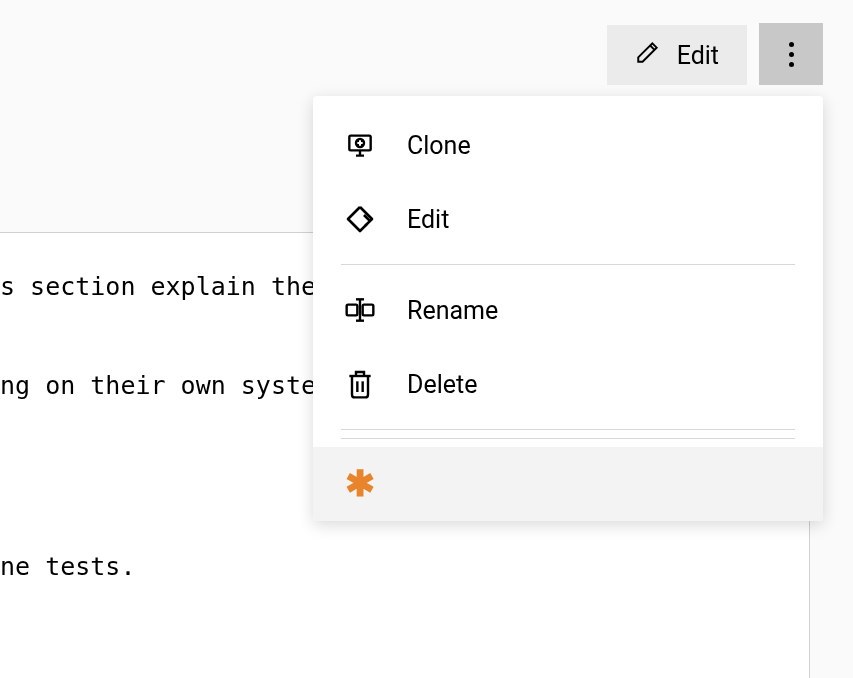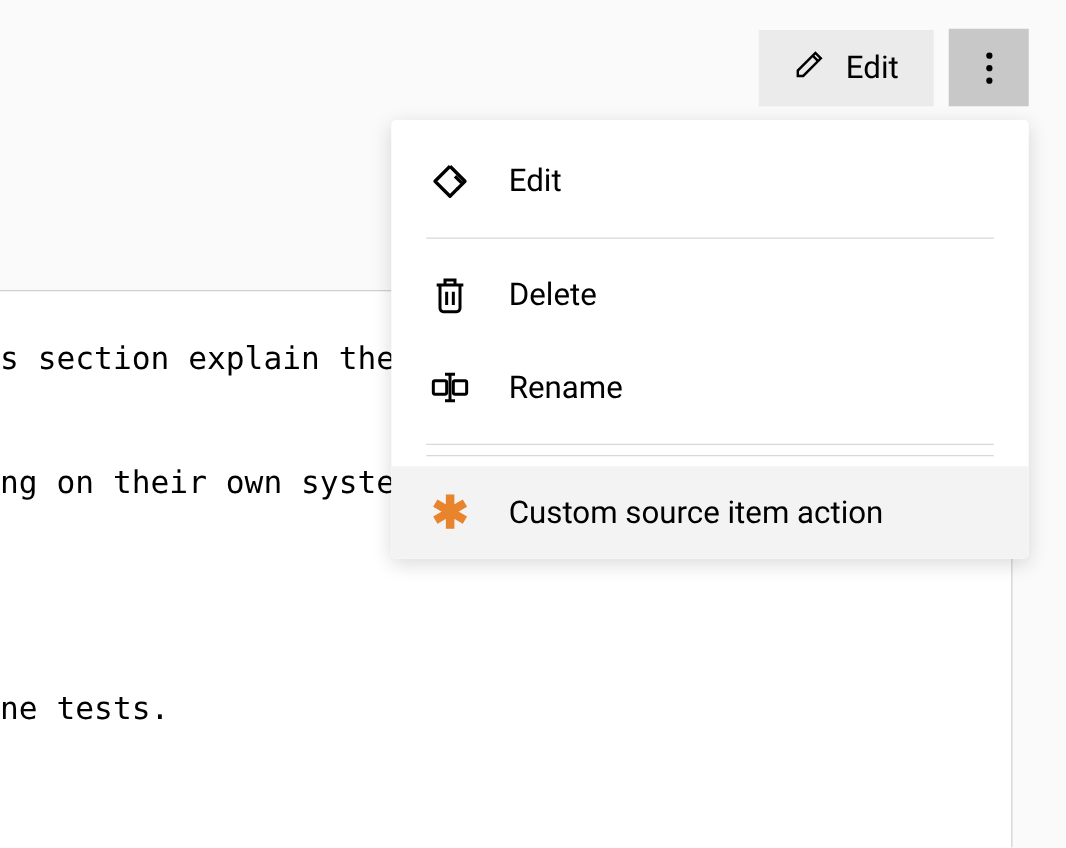--- a/index.html
+++ b/index.html
@@ -152,64 +152,75 @@
   <button class="more-button">
     <span class="more-dots">
       <span></span>
         <span></span>
         <span></span>
     </span>
   </button>
 </div>
 
 <div class="dropdown-menu">
+  <div class="menu-item">
+    <span class="icon-wrap">
+      <svg viewBox="0 0 24 24" fill="none" stroke="#000" stroke-width="1.8">
+        <rect x="4" y="5" width="16" height="11" rx="1"></rect>
+        <line x1="9" y1="20" x2="15" y2="20"></line>
+        <line x1="12" y1="16" x2="12" y2="20"></line>
+        <circle cx="12" cy="10.5" r="3" fill="#000"></circle>
+        <path d="M12 8.5 L12 12.5 M10 10.5 L14 10.5" stroke="#fff" stroke-width="1.5"></path>
+      </svg>
+    </span>
+    <span>Clone</span>
+  </div>
 
   <div class="menu-item">
     <span class="icon-wrap">
       <svg viewBox="0 0 24 24" fill="none" stroke="#000" stroke-width="2">
         <path d="M12 3 L3 12 L12 21 L17 16" stroke-linejoin="round"></path>
         <path d="M12 3 L21 12 L16 17" stroke-linejoin="round"></path>
         <path d="M15 9 L19 13"></path>
       </svg>
     </span>
     <span>Edit</span>
   </div>
 
   <div class="menu-divider"></div>
+
+  <div class="menu-item">
+    <span class="icon-wrap">
+      <svg viewBox="0 0 24 24" fill="none" stroke="#000" stroke-width="1.8">
+        <rect x="2" y="8" width="8" height="8" rx="1"></rect>
+        <rect x="14" y="8" width="8" height="8" rx="1"></rect>
+        <line x1="12" y1="4" x2="12" y2="20"></line>
+        <line x1="9" y1="4" x2="15" y2="4"></line>
+        <line x1="9" y1="20" x2="15" y2="20"></line>
+      </svg>
+    </span>
+    <span>Rename</span>
+  </div>
 
   <div class="menu-item">
     <span class="icon-wrap">
       <svg viewBox="0 0 24 24" fill="none" stroke="#000" stroke-width="1.8">
         <path d="M4 6 L20 6"></path>
         <path d="M6 6 L6 20 A2 2 0 0 0 8 22 L16 22 A2 2 0 0 0 18 20 L18 6"></path>
         <path d="M9 6 L9 3 L15 3 L15 6"></path>
         <line x1="10" y1="10" x2="10" y2="18"></line>
         <line x1="14" y1="10" x2="14" y2="18"></line>
       </svg>
     </span>
     <span>Delete</span>
   </div>
 
-  <div class="menu-item">
-    <span class="icon-wrap">
-      <svg viewBox="0 0 24 24" fill="none" stroke="#000" stroke-width="1.8">
-        <rect x="2" y="8" width="8" height="8" rx="1"></rect>
-        <rect x="14" y="8" width="8" height="8" rx="1"></rect>
-        <line x1="12" y1="4" x2="12" y2="20"></line>
-        <line x1="9" y1="4" x2="15" y2="4"></line>
-        <line x1="9" y1="20" x2="15" y2="20"></line>
-      </svg>
-    </span>
-    <span>Rename</span>
-  </div>
-
   <div class="menu-divider"></div>
 
 
   <div class="menu-divider"></div>
 
   <div class="menu-item highlighted">
     <span class="icon-wrap">
       <span class="asterisk-icon">✱</span>
     </span>
-    <span>Custom source item action</span>
   </div>
 </div>
 
 </body></html>

